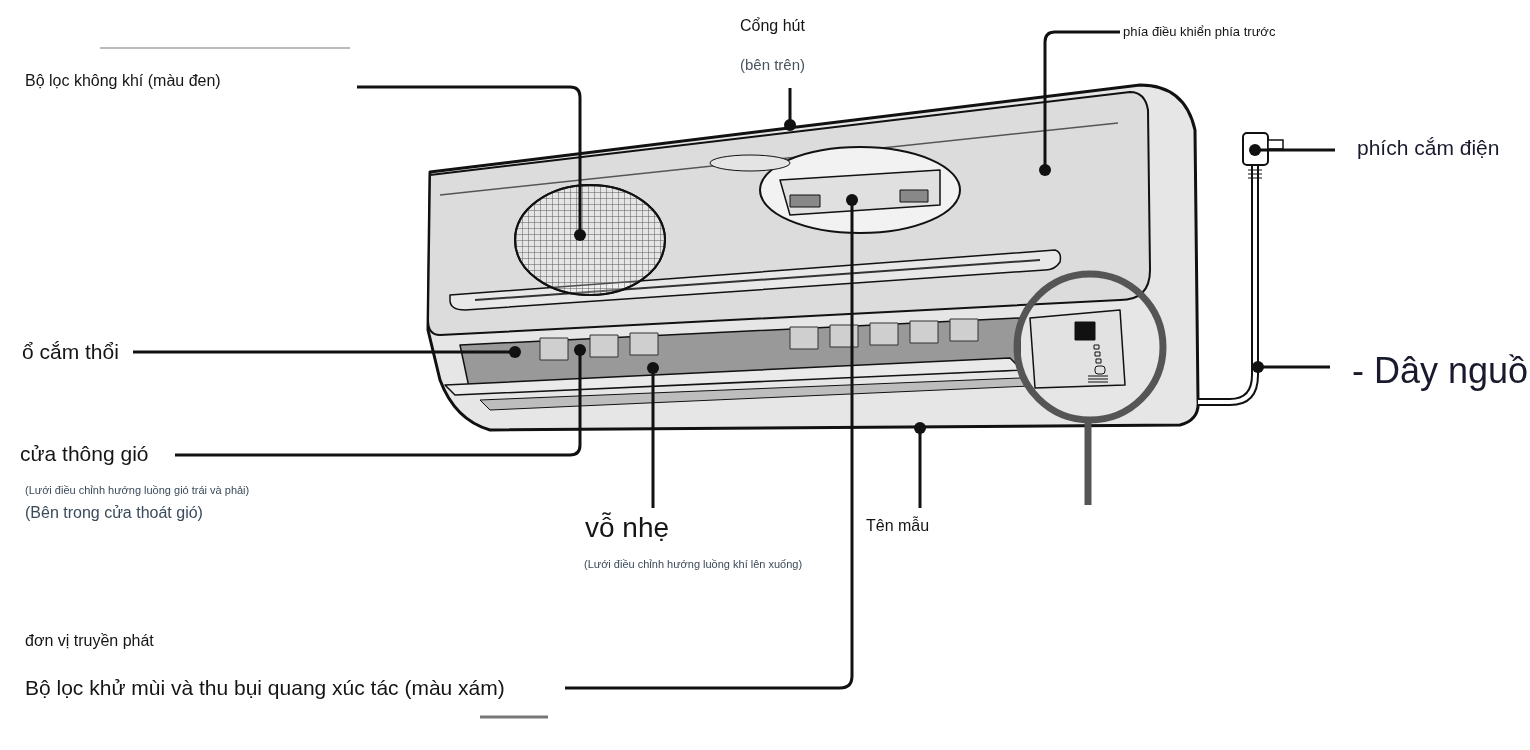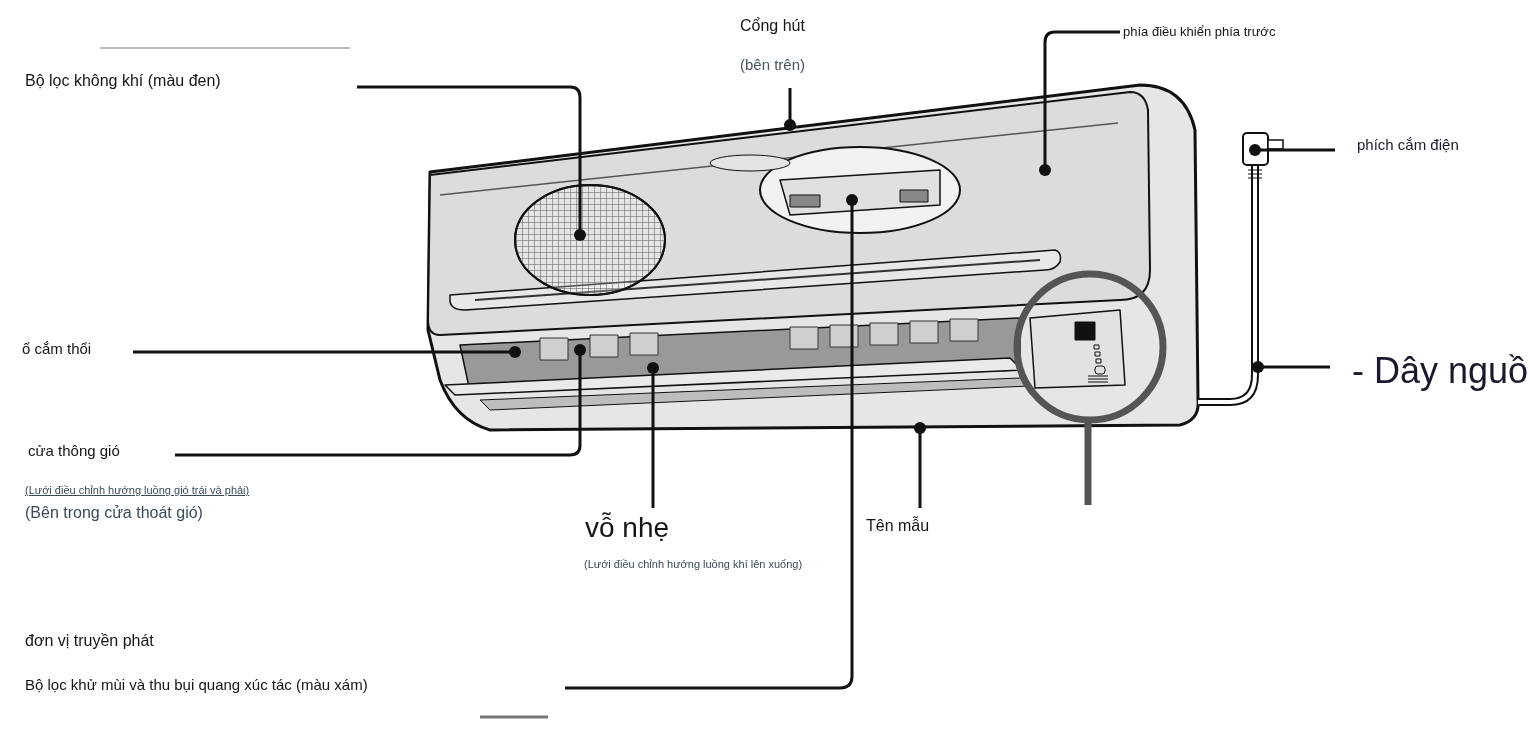--- a/index.html
+++ b/index.html
@@ -1,20 +1,20 @@
 <!DOCTYPE html>
 <html><head>
   <meta charset="utf-8">
   <style>
     html, body { margin: 0; padding: 0; background: #ffffff; }
     body { width: 1530px; height: 750px; position: relative; overflow: hidden;
            font-family: "Liberation Sans", "DejaVu Sans", sans-serif; color: #111; }
     .lbl { position: absolute; white-space: nowrap; color: #151515; }
     .big { font-size: 16px; }
-    .med { font-size: 15px; }
+    .med { font-size: 21px; }
     .small { font-size: 15px; color: #4a5560; }
     .tiny { font-size: 11px; color: #3a4a5a; }
     svg.diagram { position: absolute; left: 0; top: 0; }
   </style>
 </head>
 <body>
 
 <svg class="diagram" width="1530" height="750" viewBox="0 0 1530 750" xmlns="http://www.w3.org/2000/svg">
 
   <line x1="100" y1="48" x2="350" y2="48" stroke="#bbb" stroke-width="2"></line>
@@ -113,20 +113,20 @@
   </g>
 </svg>
 
 <div class="lbl big" style="left:25px;top:72px;">Bộ lọc không khí (màu đen)</div>
 <div class="lbl big" style="left:740px;top:17px;">Cổng hút</div>
 <div class="lbl small" style="left:740px;top:56px;">(bên trên)</div>
 <div class="lbl tiny" style="left:1123px;top:24px;font-size:13px;color:#151515;">phía điều khiển phía trước</div>
 <div class="lbl med" style="left:1357px;top:136px;color:#1a1a2e;">phích cắm điện</div>
 <div class="lbl" style="left:1352px;top:350px;font-size:36px;color:#1a1a2e;">- Dây nguồn</div>
 <div class="lbl med" style="left:22px;top:340px;">ổ cắm thổi</div>
-<div class="lbl med" style="left:28px;top:442px;text-align:right;">cửa thông gió</div>
-<div class="lbl tiny" style="left:25px;top:484px;text-decoration:underline;">(Lưới điều chỉnh hướng luồng gió trái và phải)</div>
+<div class="lbl med" style="left:20px;top:442px;text-align:right;">cửa thông gió</div>
+<div class="lbl tiny" style="left:25px;top:484px;">(Lưới điều chỉnh hướng luồng gió trái và phải)</div>
 <div class="lbl tiny" style="left:25px;top:504px;font-size:16px;">(Bên trong cửa thoát gió)</div>
 <div class="lbl" style="left:585px;top:512px;font-size:28px;">vỗ nhẹ</div>
 <div class="lbl tiny" style="left:584px;top:558px;">(Lưới điều chỉnh hướng luồng khí lên xuống)</div>
 <div class="lbl big" style="left:866px;top:517px;">Tên mẫu</div>
 <div class="lbl big" style="left:25px;top:632px;">đơn vị truyền phát</div>
 <div class="lbl med" style="left:25px;top:676px;">Bộ lọc khử mùi và thu bụi quang xúc tác (màu xám)</div>
 
 </body></html>

